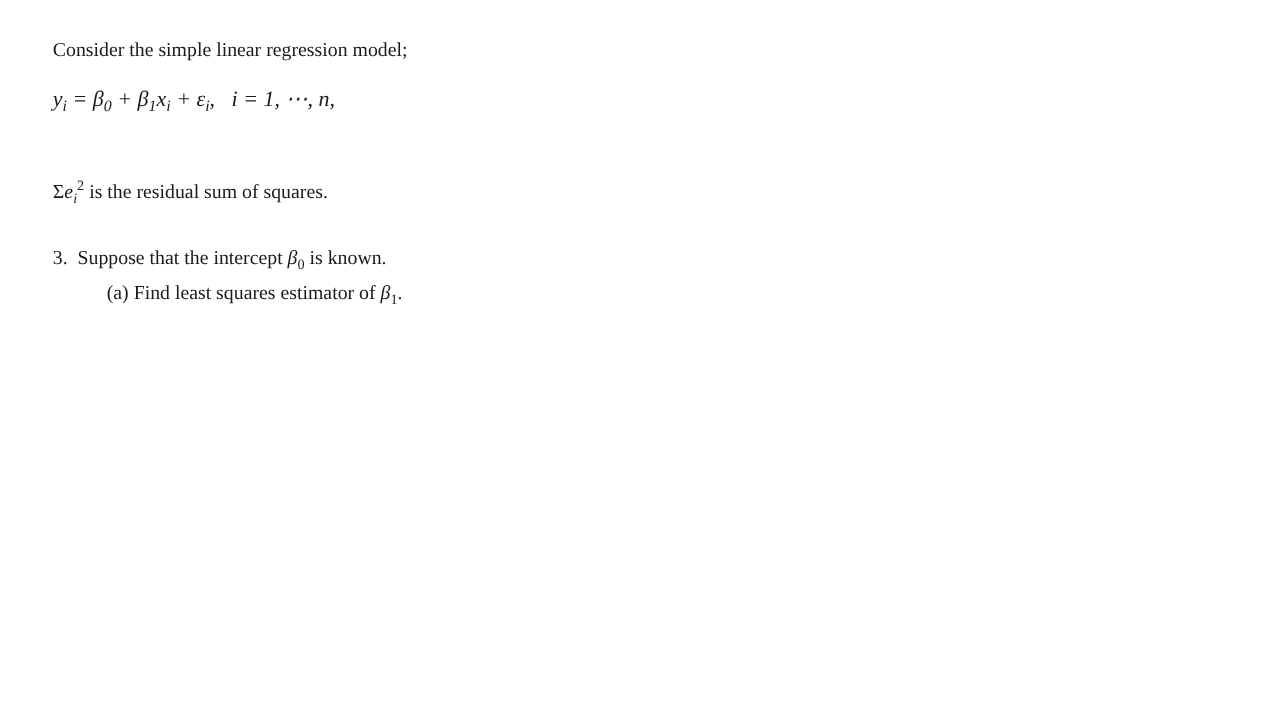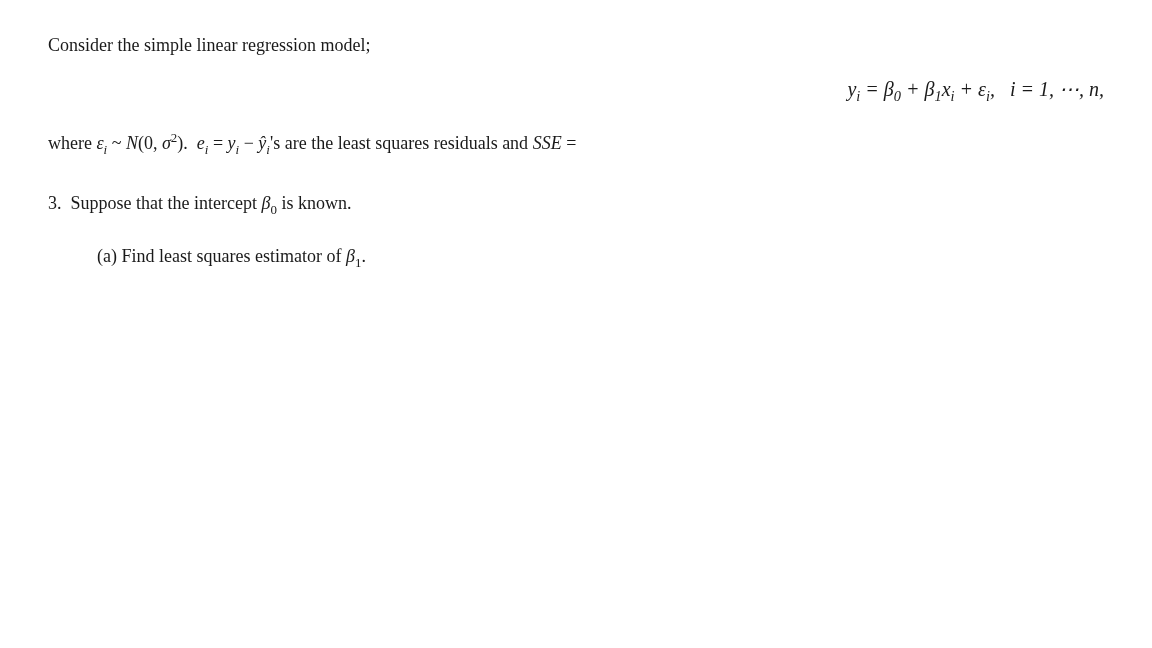--- a/index.html
+++ b/index.html
@@ -25,39 +25,39 @@
       padding: 32px 48px;
     }
 
     .intro-text {
       font-size: 18px;
       margin-bottom: 18px;
       line-height: 1.5;
     }
 
     .equation-block {
-      text-align: right;
+      text-align: left;
       margin: 18px 0 22px 0;
       font-size: 20px;
       font-style: italic;
     }
 
     .description-text {
       font-size: 18px;
       line-height: 1.65;
       margin-bottom: 28px;
     }
 
     .problem-section {
       font-size: 18px;
       line-height: 1.7;
     }
 
     .problem-title {
-      margin-bottom: 20px;
+      margin-bottom: 0;
     }
 
     .sub-item {
       margin-left: 49px;
     }
 
     sup {
       font-size: 0.72em;
       vertical-align: super;
     }
@@ -81,21 +81,22 @@
     <span>Consider the simple linear regression model;</span>
   </div>
 
   <div class="equation-block">
     <span class="equation-line">
       <i>y<sub>i</sub></i> = <i>β</i><sub>0</sub> + <i>β</i><sub>1</sub><i>x<sub>i</sub></i> + <i>ε<sub>i</sub></i>,&nbsp;&nbsp;&nbsp;<i>i</i> = 1, ⋯, <i>n</i>,
     </span>
   </div>
 
   <div class="description-text">
-    <span>where <i>ε<sub>i</sub></i> ~ <i>N</i>(0, <i>σ</i><sup>2</sup>).&nbsp; <i>e<sub>i</sub></i> = <i>y<sub>i</sub></i> − <i>ŷ<sub>i</sub></i>'s are the least squares residuals and <i>SSE</i> =</span><br>
+    <br>
+    <span>Σ<i>e<sub>i</sub></i><sup>2</sup> is the residual sum of squares.</span>
   </div>
 
   <div class="problem-section">
     <div class="problem-title">
       <span>3.&nbsp; Suppose that the intercept <i>β</i><sub>0</sub> is known.</span>
     </div>
     <div class="sub-item">
       <span>(a) Find least squares estimator of <i>β</i><sub>1</sub>.</span>
     </div>
   </div>

